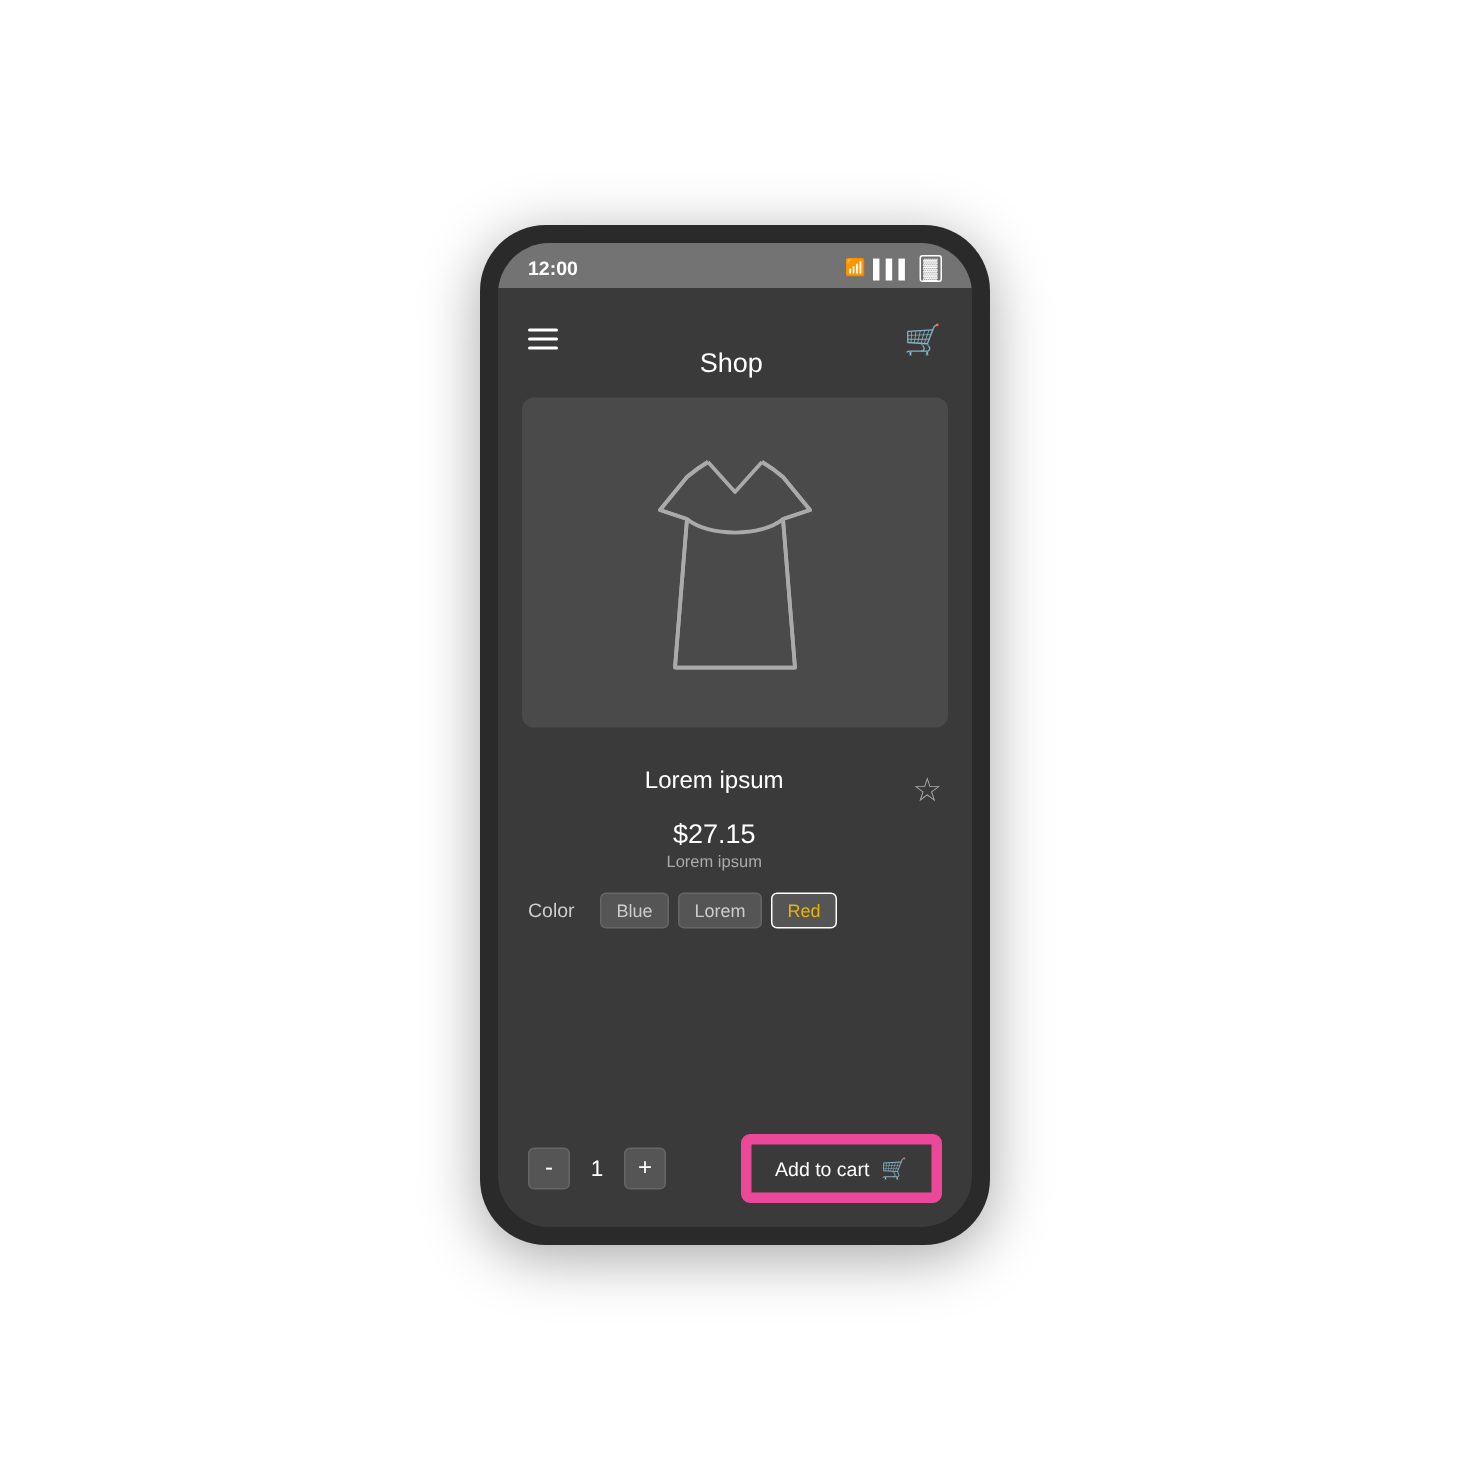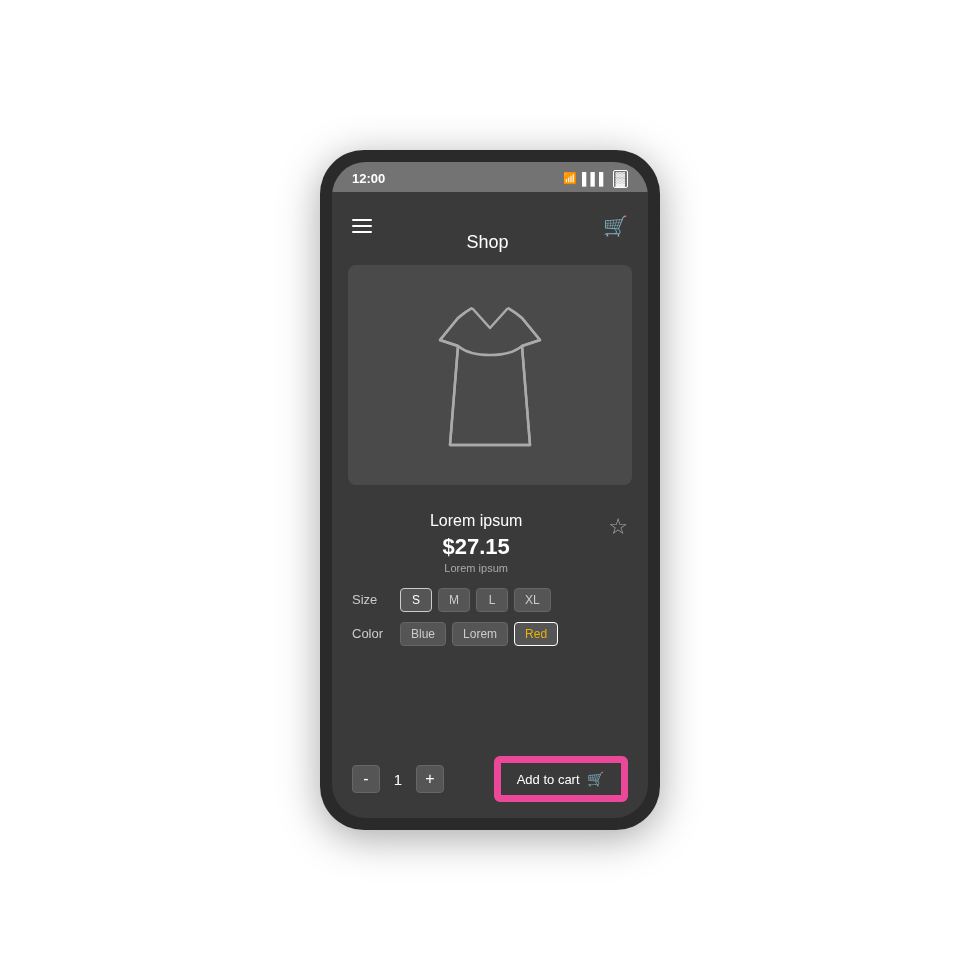--- a/index.html
+++ b/index.html
@@ -134,23 +134,23 @@
     }
 
     .product-name {
       color: #ffffff;
       font-size: 16px;
       font-weight: 500;
     }
 
     .product-price {
       color: #ffffff;
-      font-size: 22px;
-      font-weight: 700;
-      margin-top: 4px;
+      font-size: 18px;
+      font-weight: 400;
+      margin-top: 16px;
     }
 
     .product-desc {
       color: #aaaaaa;
       font-size: 11px;
       margin-top: 2px;
     }
 
     .wishlist-btn {
       color: #aaaaaa;
@@ -302,29 +302,20 @@
       <div class="product-text">
         <span class="product-name">Lorem ipsum</span>
         <span class="product-price">$27.15</span>
         <span class="product-desc">Lorem ipsum</span>
       </div>
       <span class="wishlist-btn">☆</span>
     </div>
 
     <div class="options-section">
 
-      <div class="option-row">
-        <span class="option-label">Size</span>
-        <div class="option-buttons">
-          <button class="option-btn active">S</button>
-          <button class="option-btn">M</button>
-          <button class="option-btn">L</button>
-          <button class="option-btn">XL</button>
-        </div>
-      </div>
 
       <div class="option-row">
         <span class="option-label">Color</span>
         <div class="option-buttons">
           <button class="option-btn">Blue</button>
           <button class="option-btn">Lorem</button>
           <button class="option-btn active" style="border-color:#ffffff; color:#eab308;">Red</button>
         </div>
       </div>
     </div>

